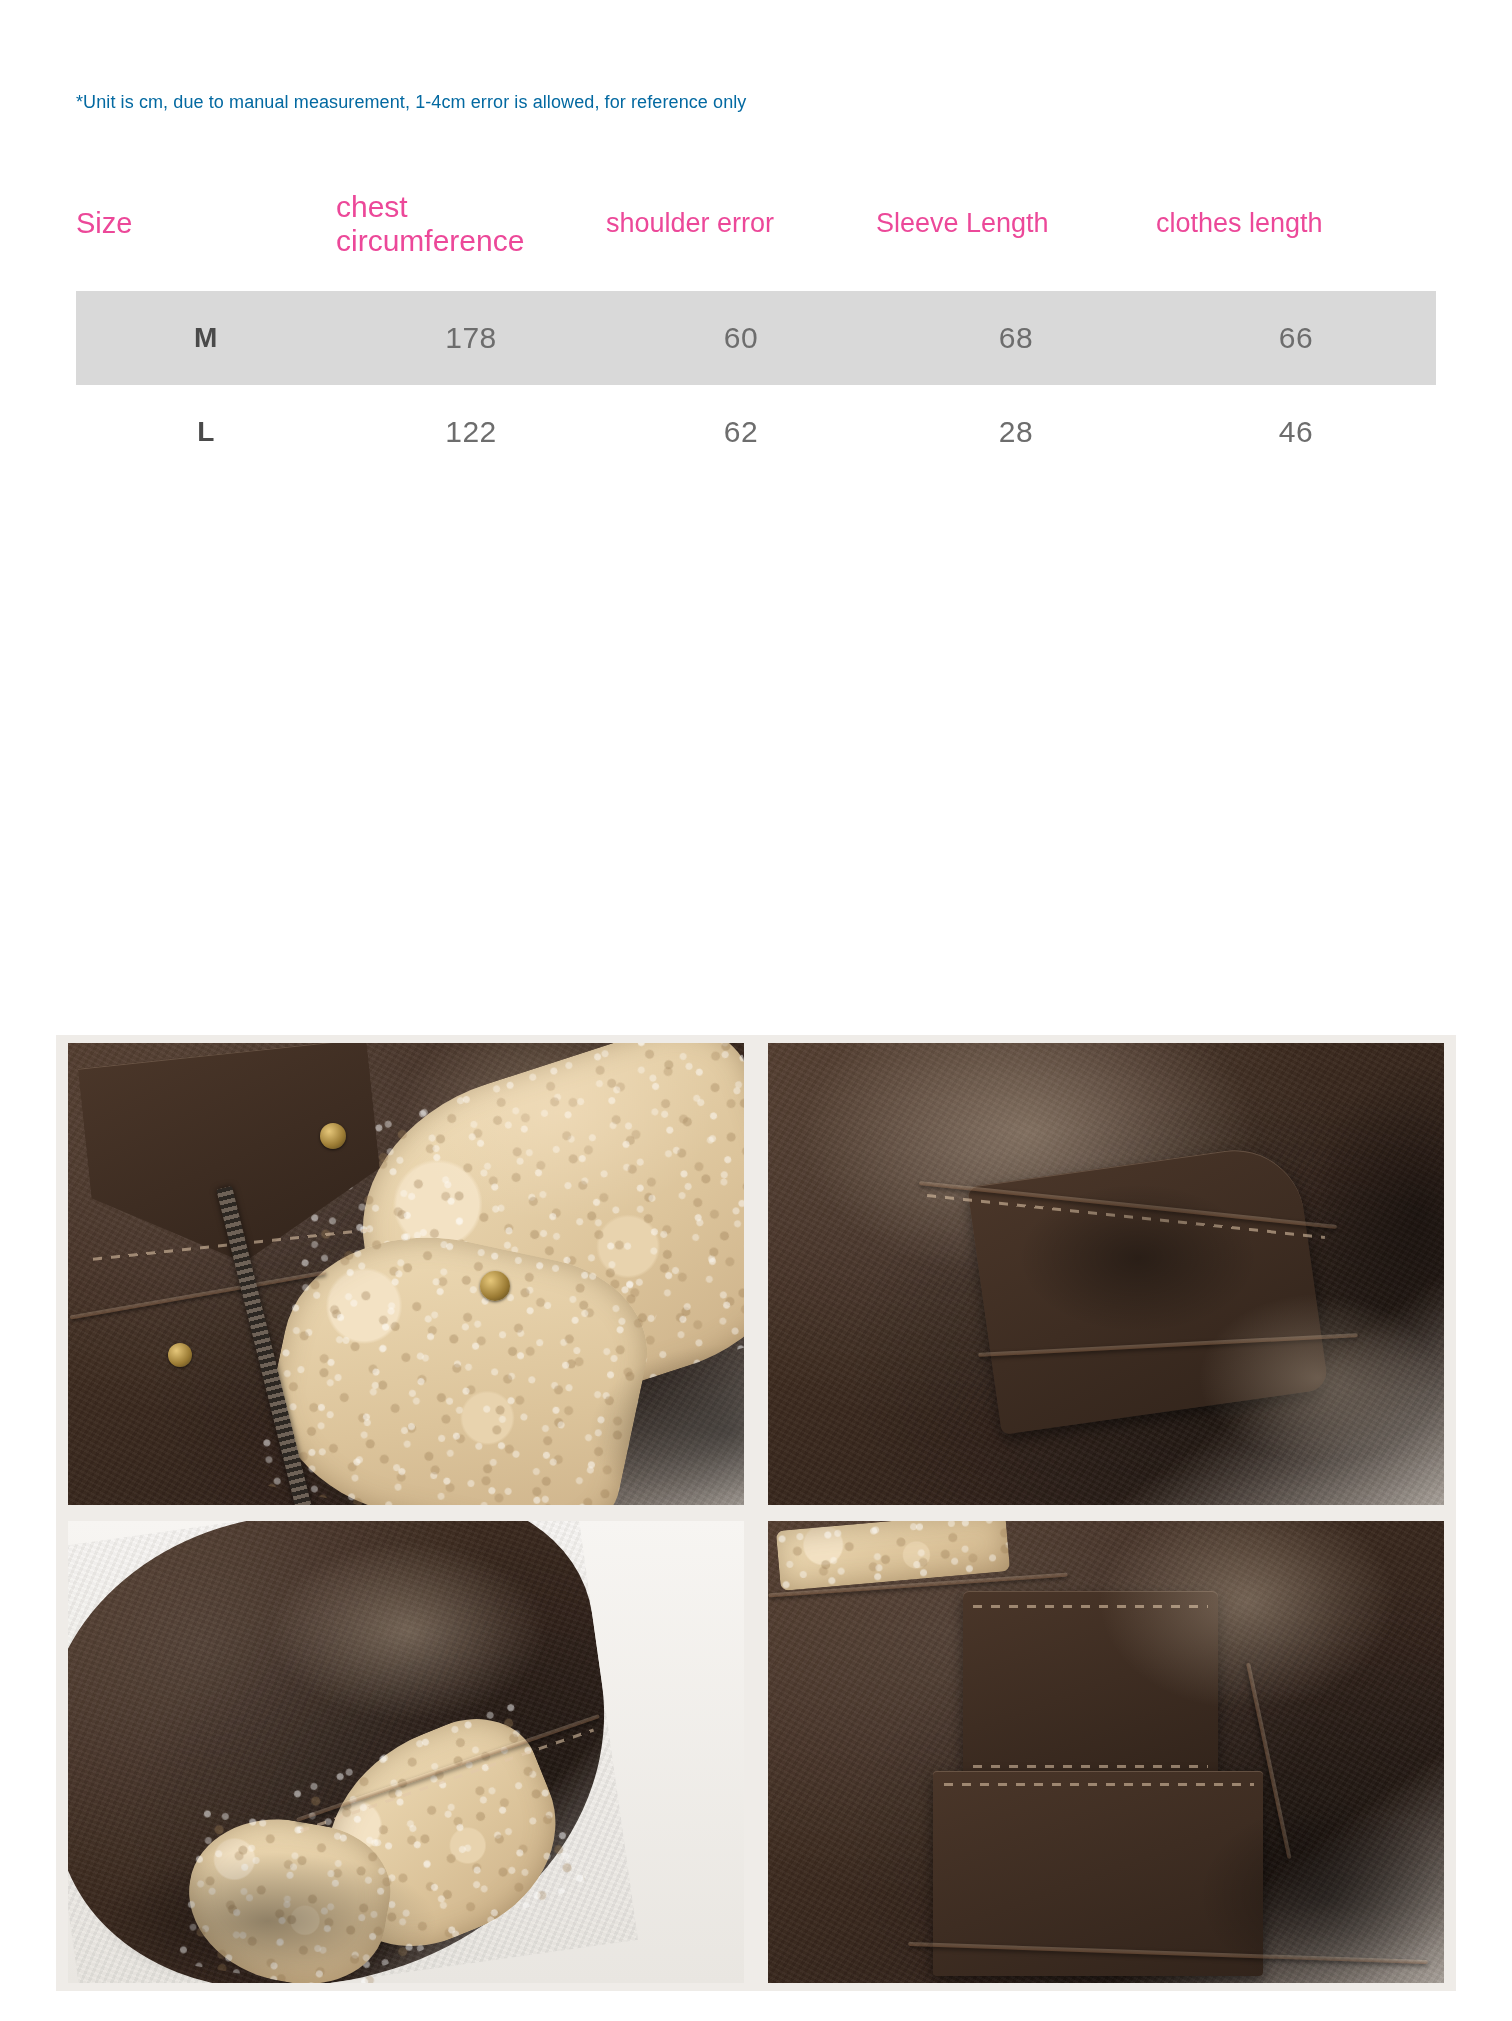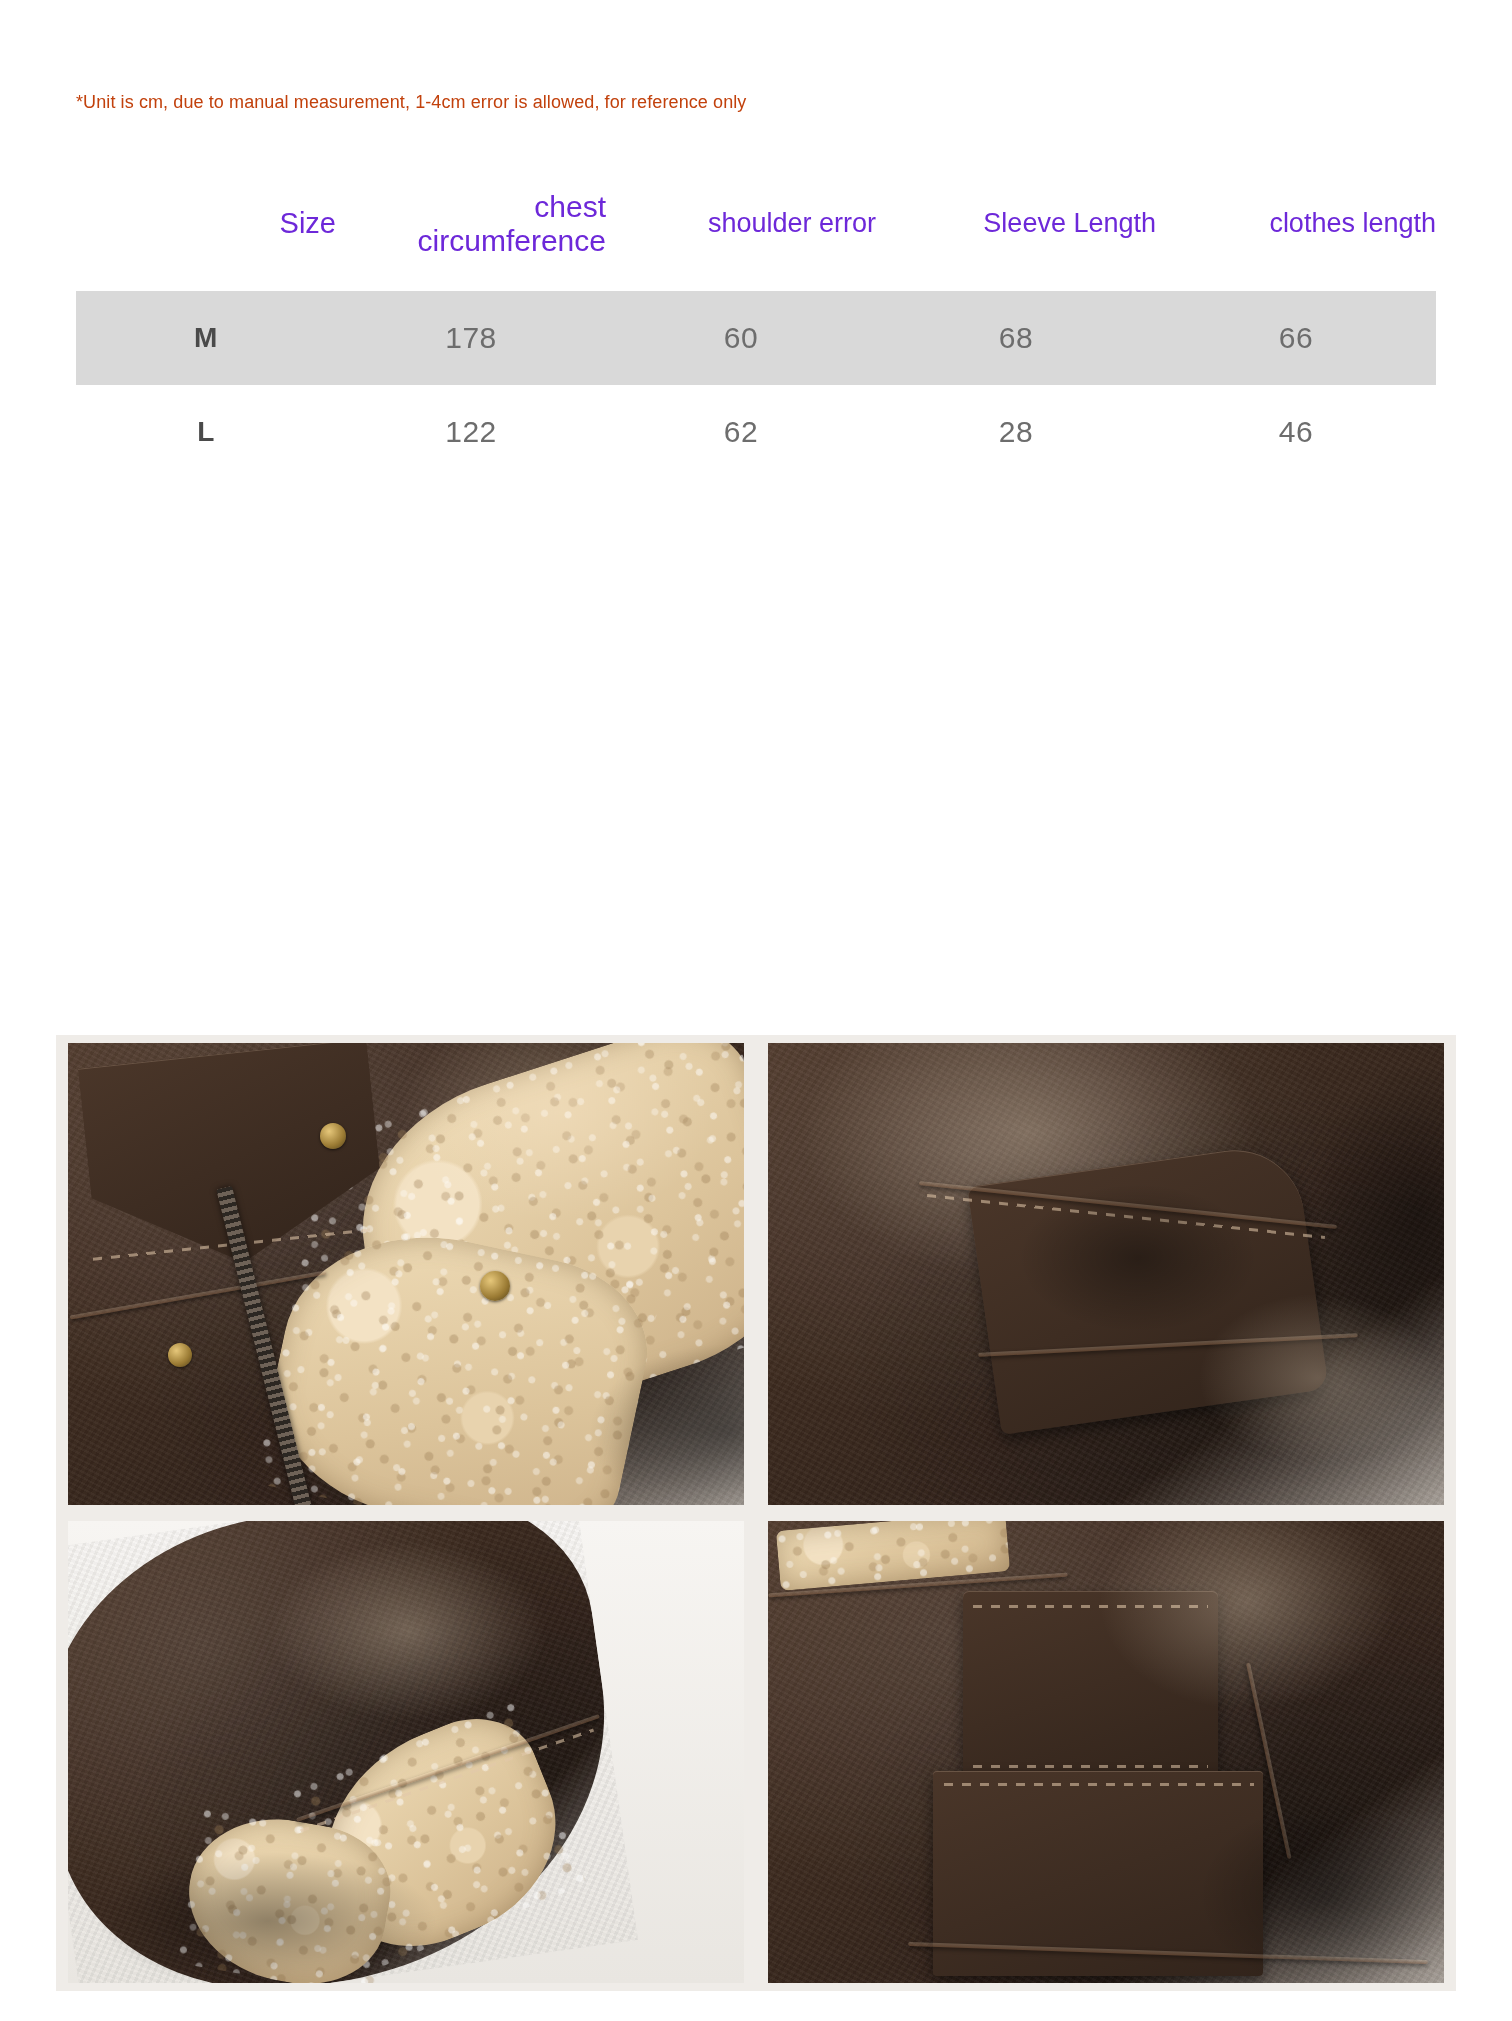--- a/index.html
+++ b/index.html
@@ -21,40 +21,40 @@
     background: #fff;
     overflow: hidden;
   }
 
   
   .note {
     position: absolute;
     left: 76px;
     top: 92px;
     font-size: 18px;
-    color: #c2410c;
+    color: #0369a1;
     letter-spacing: 0.1px;
     white-space: nowrap;
   }
 
   
   .size-table {
     position: absolute;
     left: 76px;
     top: 160px;
     width: 1360px;
     border-collapse: collapse;
     table-layout: fixed;
   }
   .size-table th {
     font-weight: 400;
     font-size: 27px;
-    color: #6d28d9;
+    color: #ec4899;
     padding: 30px 0 34px 0;
-    text-align: right;
+    text-align: left;
     vertical-align: middle;
     line-height: 1.15;
     background: #ffffff;
   }
   .size-table th.th-size { font-size: 29px; }
   .size-table th.th-chest {
     font-size: 30px;
     line-height: 1.12;
   }
   .size-table td {

